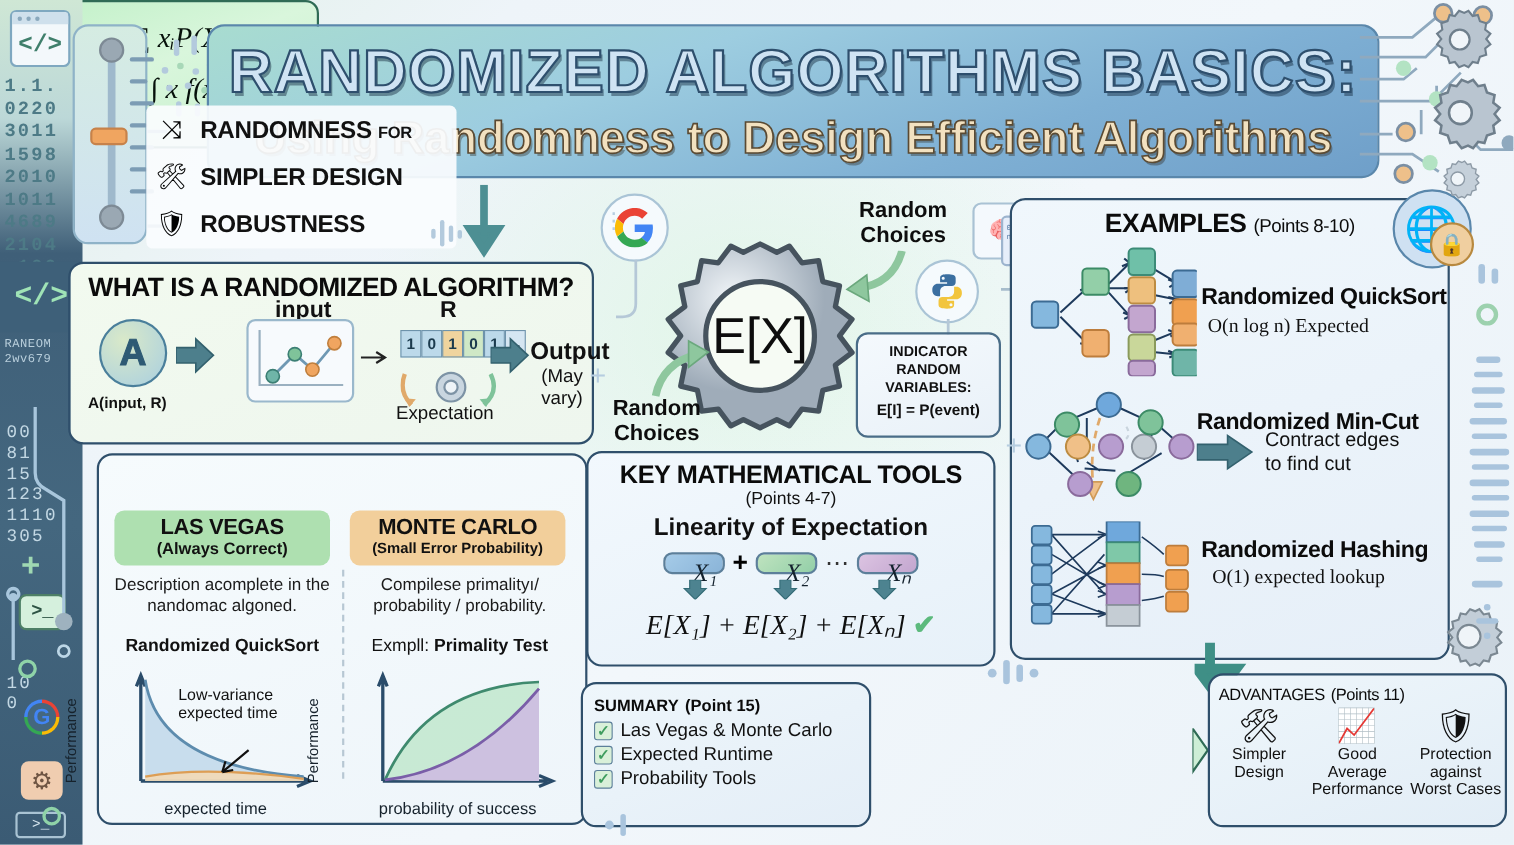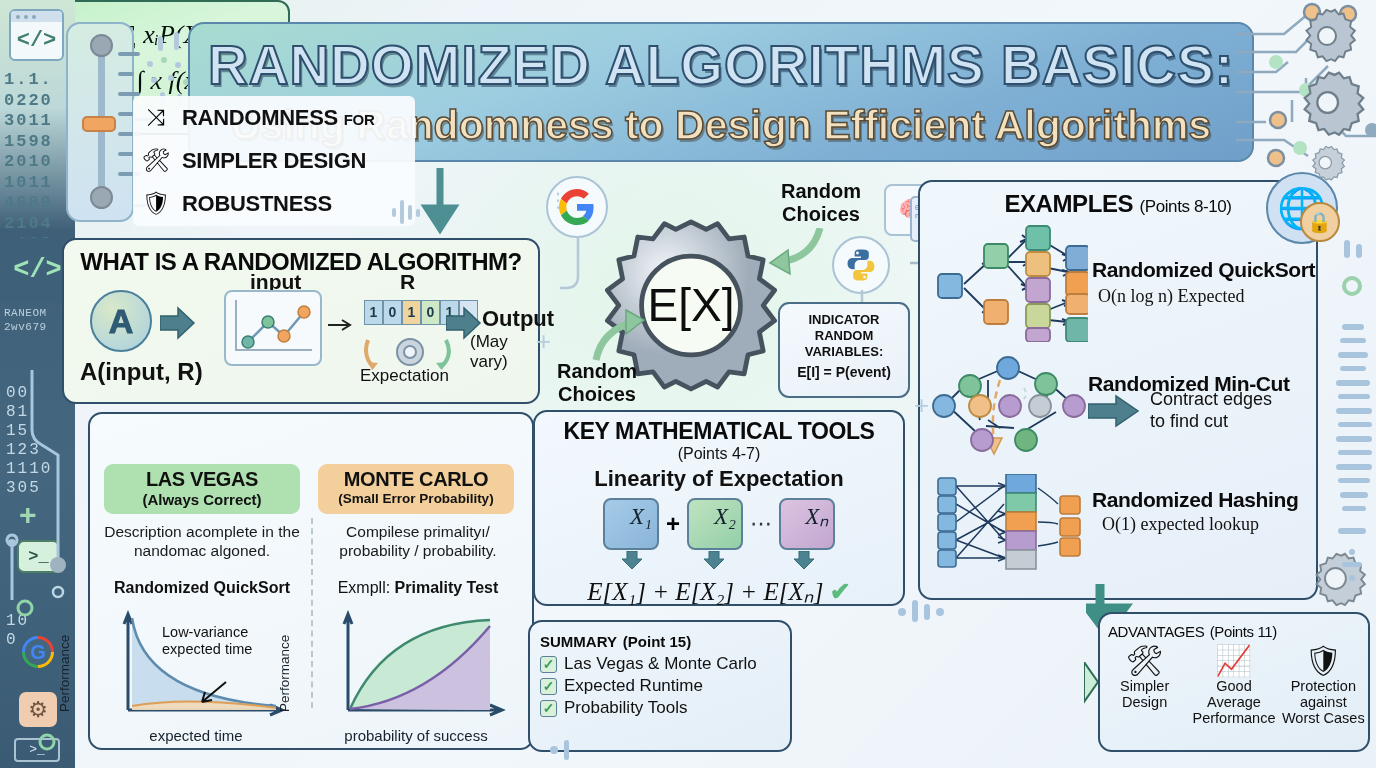--- a/index.html
+++ b/index.html
@@ -105,21 +105,21 @@
   .ylab { position:absolute; left:-26px; bottom:28px; width:90px; transform:rotate(-90deg);
     transform-origin:left bottom; font-size:13.5px; color:#16222c;}
   .xlab { position:absolute; left:0; bottom:-1px; width:100%; text-align:center; font-size:15px; color:#16222c;}
   
   #p-math { left:533px; top:410px; width:372px; height:196px;
     background:linear-gradient(160deg,#f2f8fd,#e7f1f9); }
   #p-math .p-title { font-size:23px; margin-top:6px; letter-spacing:-.4px;}
   .p-sub { text-align:center; font-size:16px; color:#111; }
   .lin { text-align:center; font-size:22px; font-weight:bold; color:#111; margin-top:3px;}
   .xrow { display:flex; align-items:center; justify-content:center; gap:7px; margin-top:6px;}
-  .xbox { width:56px; height:52px; border-radius:8px; border:2px solid #5c7f9a;
+  .xbox { width:56px; height:20px; border-radius:8px; border:2px solid #5c7f9a;
     font-family:"Liberation Serif",serif; font-style:italic; font-size:23px; color:#14222e;
     text-align:center; line-height:34px;padding-left:20px;}
   .eqn { text-align:center; font-family:"Liberation Serif",serif; font-style:italic;
     font-size:25px; color:#101010; margin-top:4px; }
   
   #p-ex { left:918px; top:180px; width:400px; height:420px;
     background:linear-gradient(160deg,#f0f7fc,#e6eff8); }
   #p-ex .p-title { font-size:24px; margin-top:8px; letter-spacing:-.4px;}
   .exh { font-size:21px; font-weight:bold; color:#0c0c0c; letter-spacing:-.4px;}
   .exs { font-size:18px; color:#111; font-family:"Liberation Serif",serif;}
@@ -260,21 +260,21 @@
     </div>
   </div>
 
   <svg width="60" height="70" style="position:absolute;left:415px;top:168px">
     <path d="M25 0 L25 46 M12 40 L25 60 L38 40 Z" stroke="#4d8f93" stroke-width="7" fill="#4d8f93"></path>
   </svg>
 
   <div class="panel" id="p-what">
     <div class="p-title">WHAT IS A RANDOMIZED ALGORITHM?</div>
     <div class="circleA">A</div>
-    <div class="lbl" style="left:16px;top:118px;font-size:24px">A(input, R)</div>
+    <div class="lbl" style="left:16px;top:118px;font-size:14px">A(input, R)</div>
     <svg width="40" height="34" style="position:absolute;left:96px;top:66px">
       <path d="M0 10 L18 10 L18 2 L34 17 L18 32 L18 24 L0 24 Z" fill="#4d7f8c" stroke="#33616e" stroke-width="1.5"></path>
     </svg>
     <div class="lbl" style="left:186px;top:30px;font-size:21px">input</div>
     <div class="chartbox">
       <svg width="94" height="72">
         <path d="M10 8 L10 58 L86 58" stroke="#9ab0c0" stroke-width="2" fill="none"></path>
         <polyline points="22,50 42,30 58,44 78,20" stroke="#6f98b3" stroke-width="2.5" fill="none"></polyline>
         <circle cx="22" cy="50" r="6" fill="#6fb5a8" stroke="#3c7f74" stroke-width="1.5"></circle>
         <circle cx="42" cy="30" r="6" fill="#7fc39a" stroke="#3c7f74" stroke-width="1.5"></circle>
@@ -302,21 +302,21 @@
         <circle cx="16" cy="16" r="6" fill="#eef4f8" stroke="#7d93a5" stroke-width="2"></circle>
       </g>
       <path d="M82 8 Q90 24 76 36" stroke="#7fc39a" stroke-width="4" fill="none"></path>
       <path d="M78 38 L82 30 L72 31 Z" fill="#7fc39a"></path>
     </svg>
     <div class="lbl" style="left:296px;top:126px;font-size:17px;font-weight:normal">Expectation</div>
     <svg width="38" height="34" style="position:absolute;left:382px;top:66px">
       <path d="M0 10 L18 10 L18 2 L34 17 L18 32 L18 24 L0 24 Z" fill="#4d7f8c" stroke="#33616e" stroke-width="1.5"></path>
     </svg>
     <div class="lbl" style="left:418px;top:66px;font-size:22px">Output</div>
-    <div class="lbl" style="left:406px;top:92px;font-size:17px;font-weight:normal">(May vary)</div>
+    <div class="lbl" style="left:428px;top:92px;font-size:17px;font-weight:normal">(May vary)</div>
   </div>
 
   <div class="gearwrap">
     <svg width="190" height="190" viewBox="0 0 100 100">
       <defs>
           <radialGradient id="gg" cx="35%" cy="30%">
             <stop offset="0%" stop-color="#f2f6f9"></stop>
             <stop offset="100%" stop-color="#9facb9"></stop>
           </radialGradient>
         </defs>

